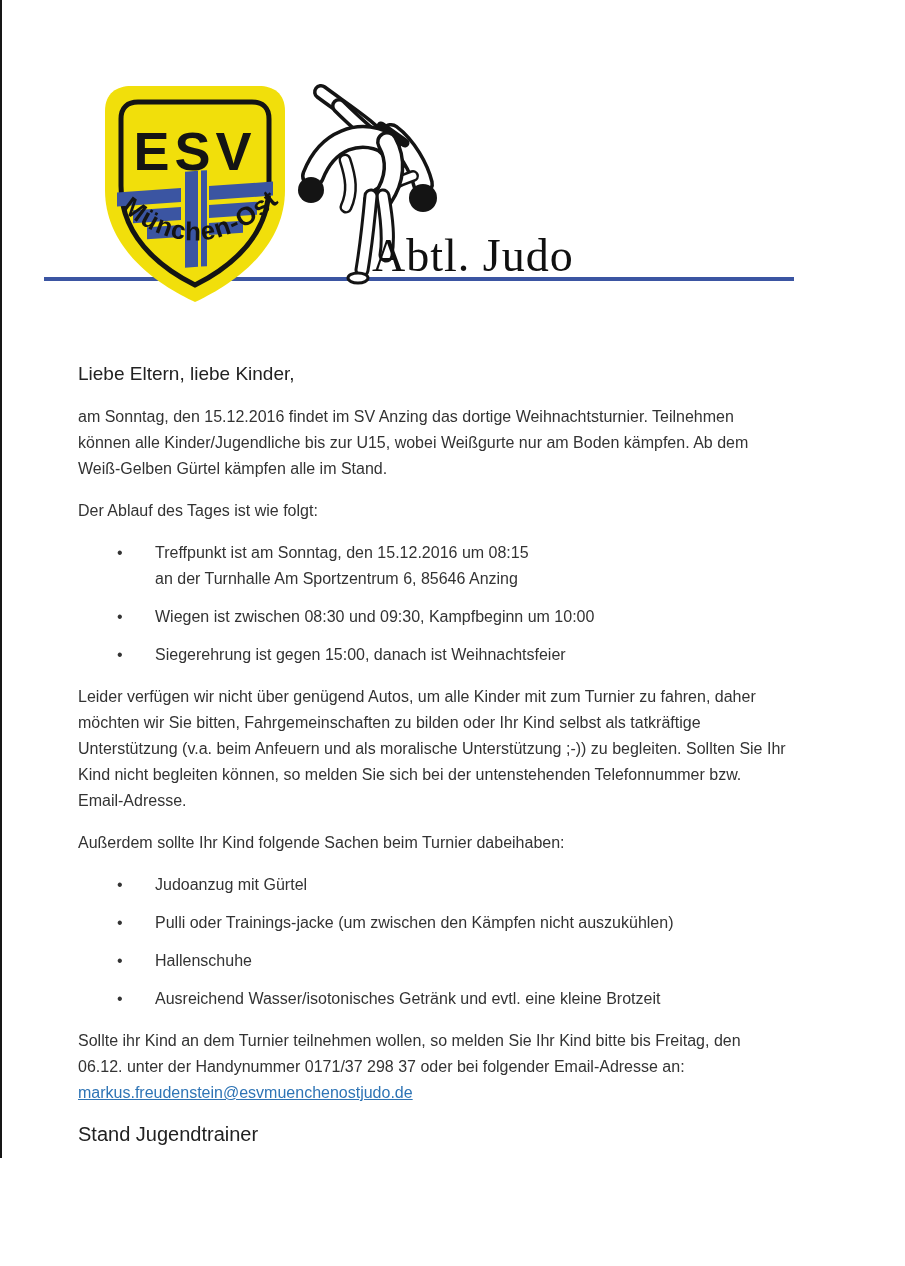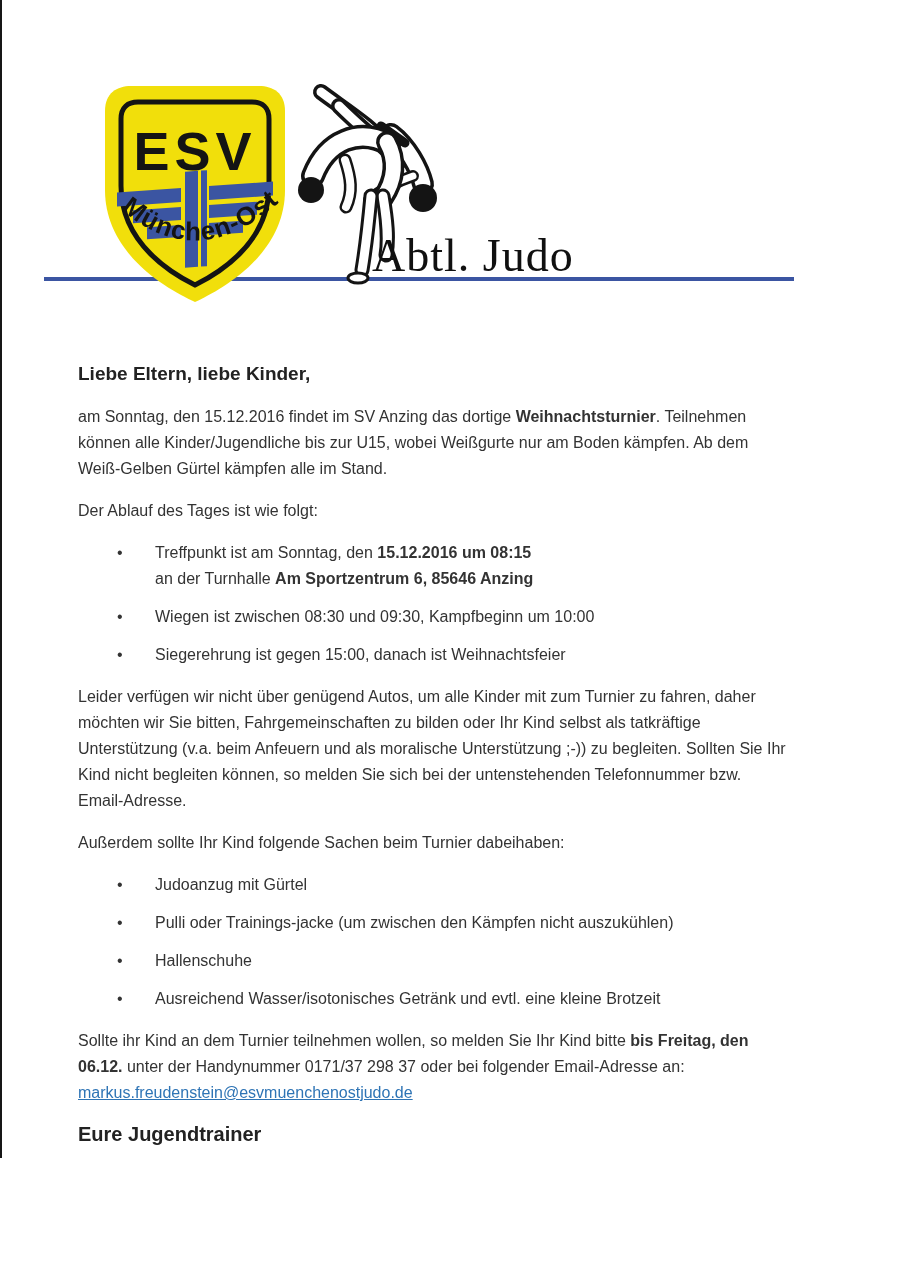--- a/index.html
+++ b/index.html
@@ -25,21 +25,21 @@
   .arc-name{font-family:"Liberation Sans",sans-serif;font-weight:bold;font-size:26px;letter-spacing:1px;fill:#141414;}
   .lw-b{fill:none;stroke:#141414;stroke-linecap:round;stroke-linejoin:round;}
   .lw-w{fill:none;stroke:#ffffff;stroke-linecap:round;stroke-linejoin:round;}
   .ink-shape{fill:#141414;}
   .gi-shape{fill:#ffffff;stroke:#141414;stroke-width:3;}
   
   .letter{position:absolute;left:78px;top:362px;width:772px;z-index:2;font-size:16px;line-height:26px;}
   .letter p{margin:4px 0 16px 0;}
   .letter p.heading{font-size:19px;line-height:24px;font-weight:bold;color:#222;margin:0 0 18px 0;}
   .letter p.signature{font-size:20px;line-height:25px;font-weight:bold;color:#222;margin:1px 0 0 0;}
-  .letter .b{font-weight:bold;}
+  .letter .b{font-weight:normal;}
   .letter ul{list-style:none;margin:0 0 16px 0;padding:0;}
   .letter li{position:relative;padding-left:77px;margin-top:12px;}
   .letter li::before{content:"\2022";position:absolute;left:39px;top:0;font-size:16px;color:#333;}
   .letter a{color:var(--link_blue,#2E74B5);cursor:pointer;}
 </style>
 </head>
 <body>
 
 <div class="page">
   <div class="scan-edge"></div>
@@ -110,15 +110,15 @@
       </ul>
       <p class="p"><span>Leider verfügen wir nicht über genügend Autos, um alle Kinder mit zum Turnier zu fahren, daher</span><br><span>möchten wir Sie bitten, Fahrgemeinschaften zu bilden oder Ihr Kind selbst als tatkräftige</span><br><span>Unterstützung (v.a. beim Anfeuern und als moralische Unterstützung ;-)) zu begleiten. Sollten Sie Ihr</span><br><span>Kind nicht begleiten können, so melden Sie sich bei der untenstehenden Telefonnummer bzw.</span><br><span>Email-Adresse.</span></p>
       <p class="p"><span>Außerdem sollte Ihr Kind folgende Sachen beim Turnier dabeihaben:</span></p>
       <ul>
         <li><span>Judoanzug mit Gürtel</span></li>
         <li><span>Pulli oder Trainings-jacke (um zwischen den Kämpfen nicht auszukühlen)</span></li>
         <li><span>Hallenschuhe</span></li>
         <li><span>Ausreichend Wasser/isotonisches Getränk und evtl. eine kleine Brotzeit</span></li>
       </ul>
       <p class="p"><span>Sollte ihr Kind an dem Turnier teilnehmen wollen, so melden Sie Ihr Kind bitte </span><span class="b">bis Freitag, den</span><br><span class="b">06.12.</span><span> unter der Handynummer 0171/37 298 37 oder bei folgender Email-Adresse an:</span><br><a href="#">markus.freudenstein@esvmuenchenostjudo.de</a></p>
-      <p class="signature"><span class="b">Eure Jugendtrainer</span></p>
+      <p class="signature"><span class="b">Stand Jugendtrainer</span></p>
     </main>
 </div>
 
 </body></html>

